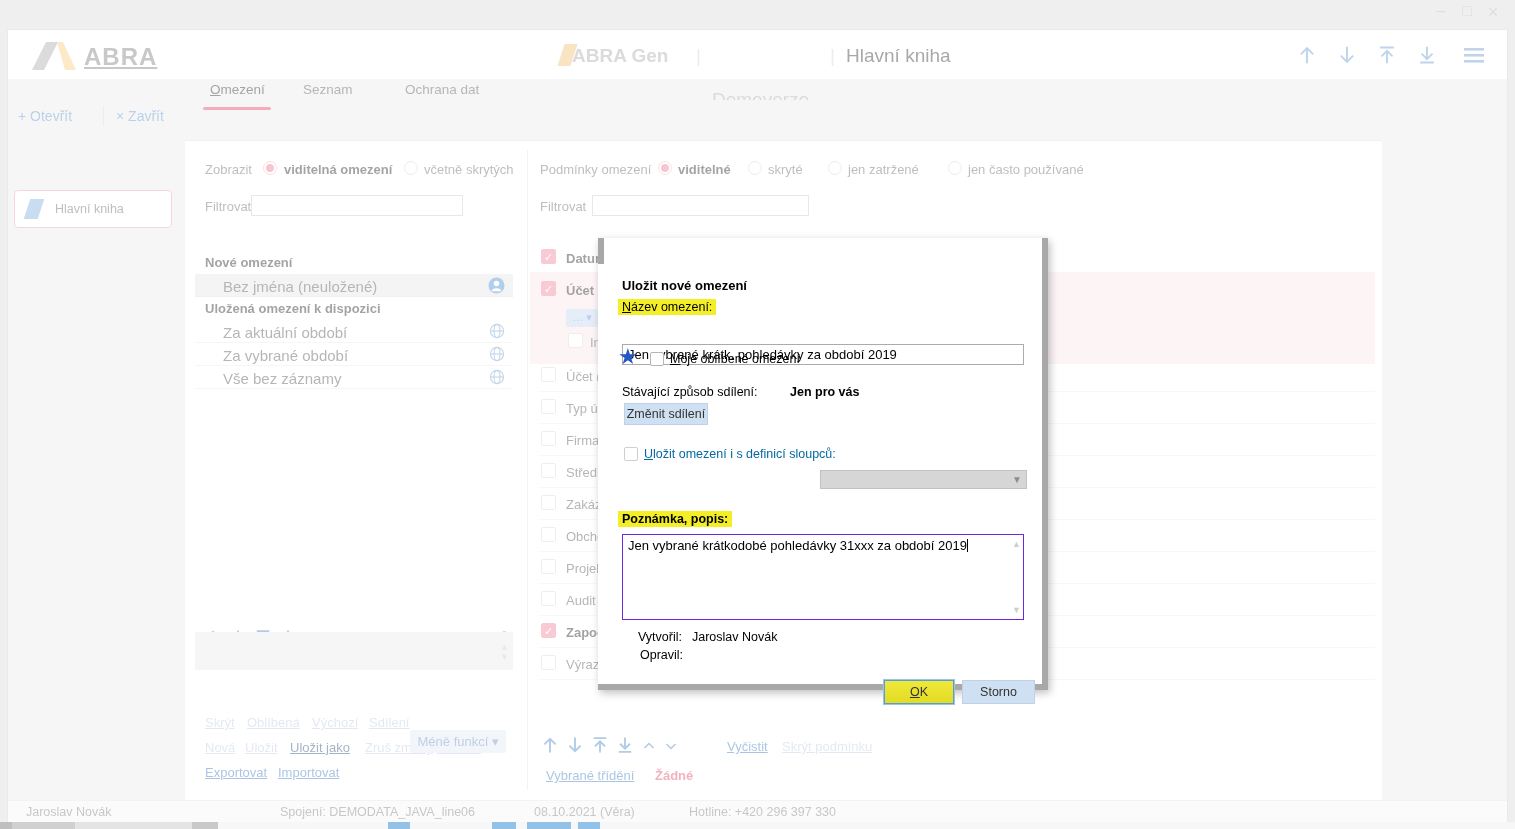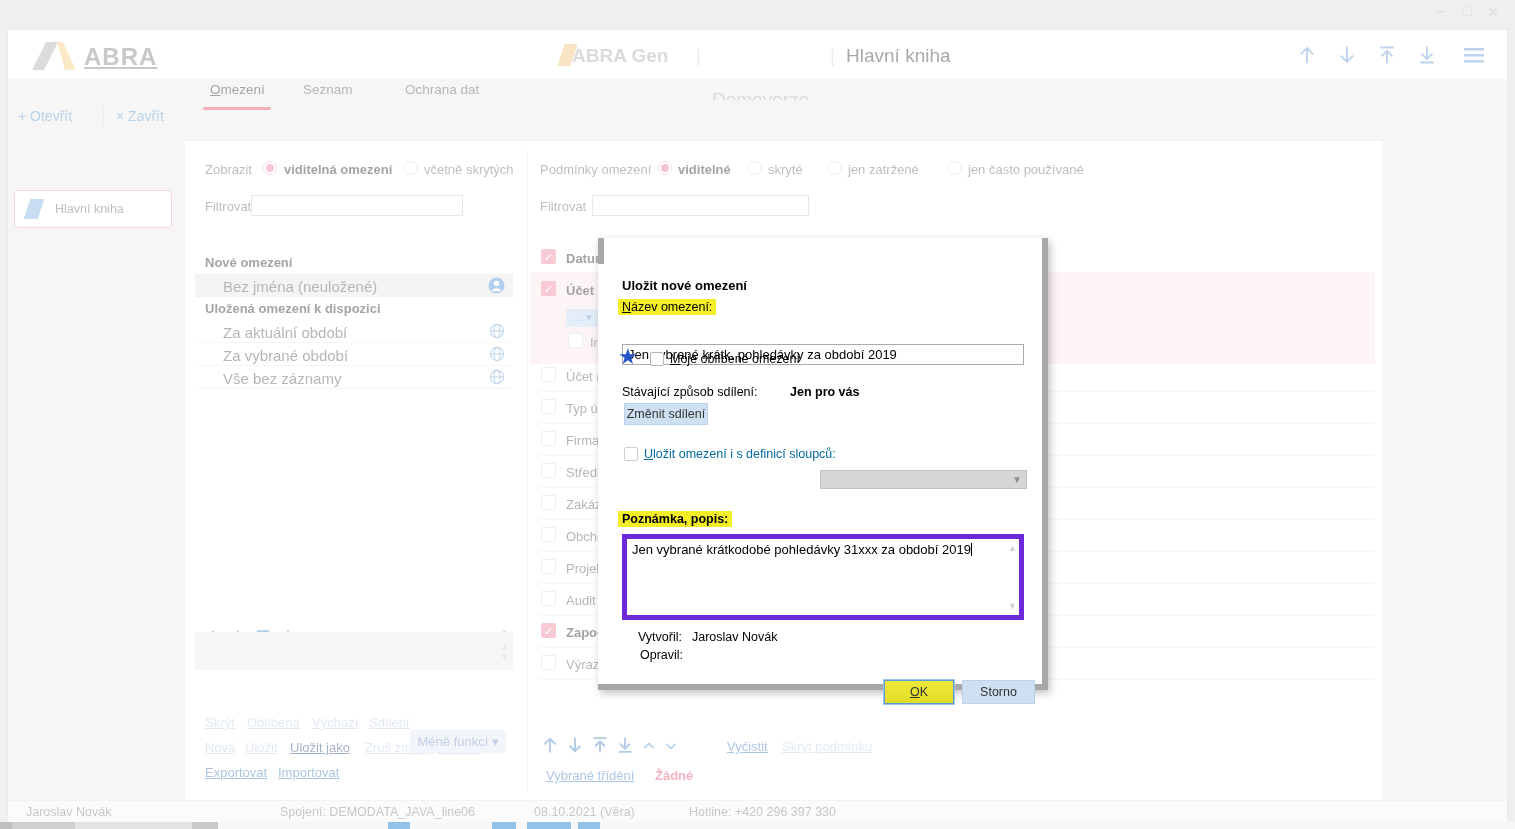--- a/index.html
+++ b/index.html
@@ -85,21 +85,21 @@
   #modal { left:598px; top:238px; width:450px; height:452px; background:#fff; border:6px solid #a8a8a8; border-top:none; z-index:100; box-shadow:2px 3px 8px rgba(0,0,0,0.25); }
   #modaltitle { position:absolute; left:-6px; top:0; width:450px; height:26px; background:#a8a8a8; }
   #modaltitle span { position:absolute; left:12px; top:4px; color:#fff; font-weight:bold; font-size:13px; }
   #modalclose { position:absolute; right:8px; top:-1px; color:#5f5f5f; font-size:24px; font-weight:bold; cursor:pointer; line-height:26px; }
   #modalbody { position:absolute; left:-6px; top:26px; width:438px; height:420px; background:#fff; }
   .dlab { position:absolute; font-size:12.5px; color:#000; white-space:nowrap; }
   .hl { background:#f4ee27; padding:1px 4px; }
   .dgray { color:#0369a1; }
   .dbtn { position:absolute; background:#cfe0f2; border:1px solid #bcd2ea; font-family:"Liberation Sans",sans-serif; font-size:12.5px; color:#333; cursor:pointer; }
   #dlg-name { left:24px; top:80px; width:402px; height:21px; border:1px solid #ababab; font-size:13px; }
-  #dlg-note { position:absolute; left:24px; top:270px; width:402px; height:86px; border:5px solid #6d28d9; font-size:13px; color:#000; padding:3px 14px 3px 5px; cursor:text; }
+  #dlg-note { position:absolute; left:24px; top:270px; width:402px; height:86px; border:1px solid #6d28d9; font-size:13px; color:#000; padding:3px 14px 3px 5px; cursor:text; }
   .caret { display:inline-block; width:1px; height:13px; background:#000; vertical-align:-2px; }
   .scrar { position:absolute; right:2px; color:#cfcfcf; font-size:9px; }
   #okbtn { left:286px; top:416px; width:70px; height:24px; background:linear-gradient(180deg,#eee838 0%,#e3dc25 100%); border:1px solid #5b9bd5; outline:1px solid #9cc3e8; font-weight:normal; }
   #stornobtn { left:364px; top:416px; width:73px; height:24px; }
   .dstar { position:absolute; color:#2456c6; font-size:22px; }
   .dcb { position:absolute; width:14px; height:14px; border:1px solid #b5b5b5; border-radius:2px; background:#fff; }
   #dlg-combo { position:absolute; left:222px; top:206px; width:207px; height:19px; background:#d6d6d6; border:1px solid #c2c2c2; }
   #dlg-combo .ar { position:absolute; right:4px; top:3px; color:#8f8f8f; font-size:10px; }
 </style>
 </head>

